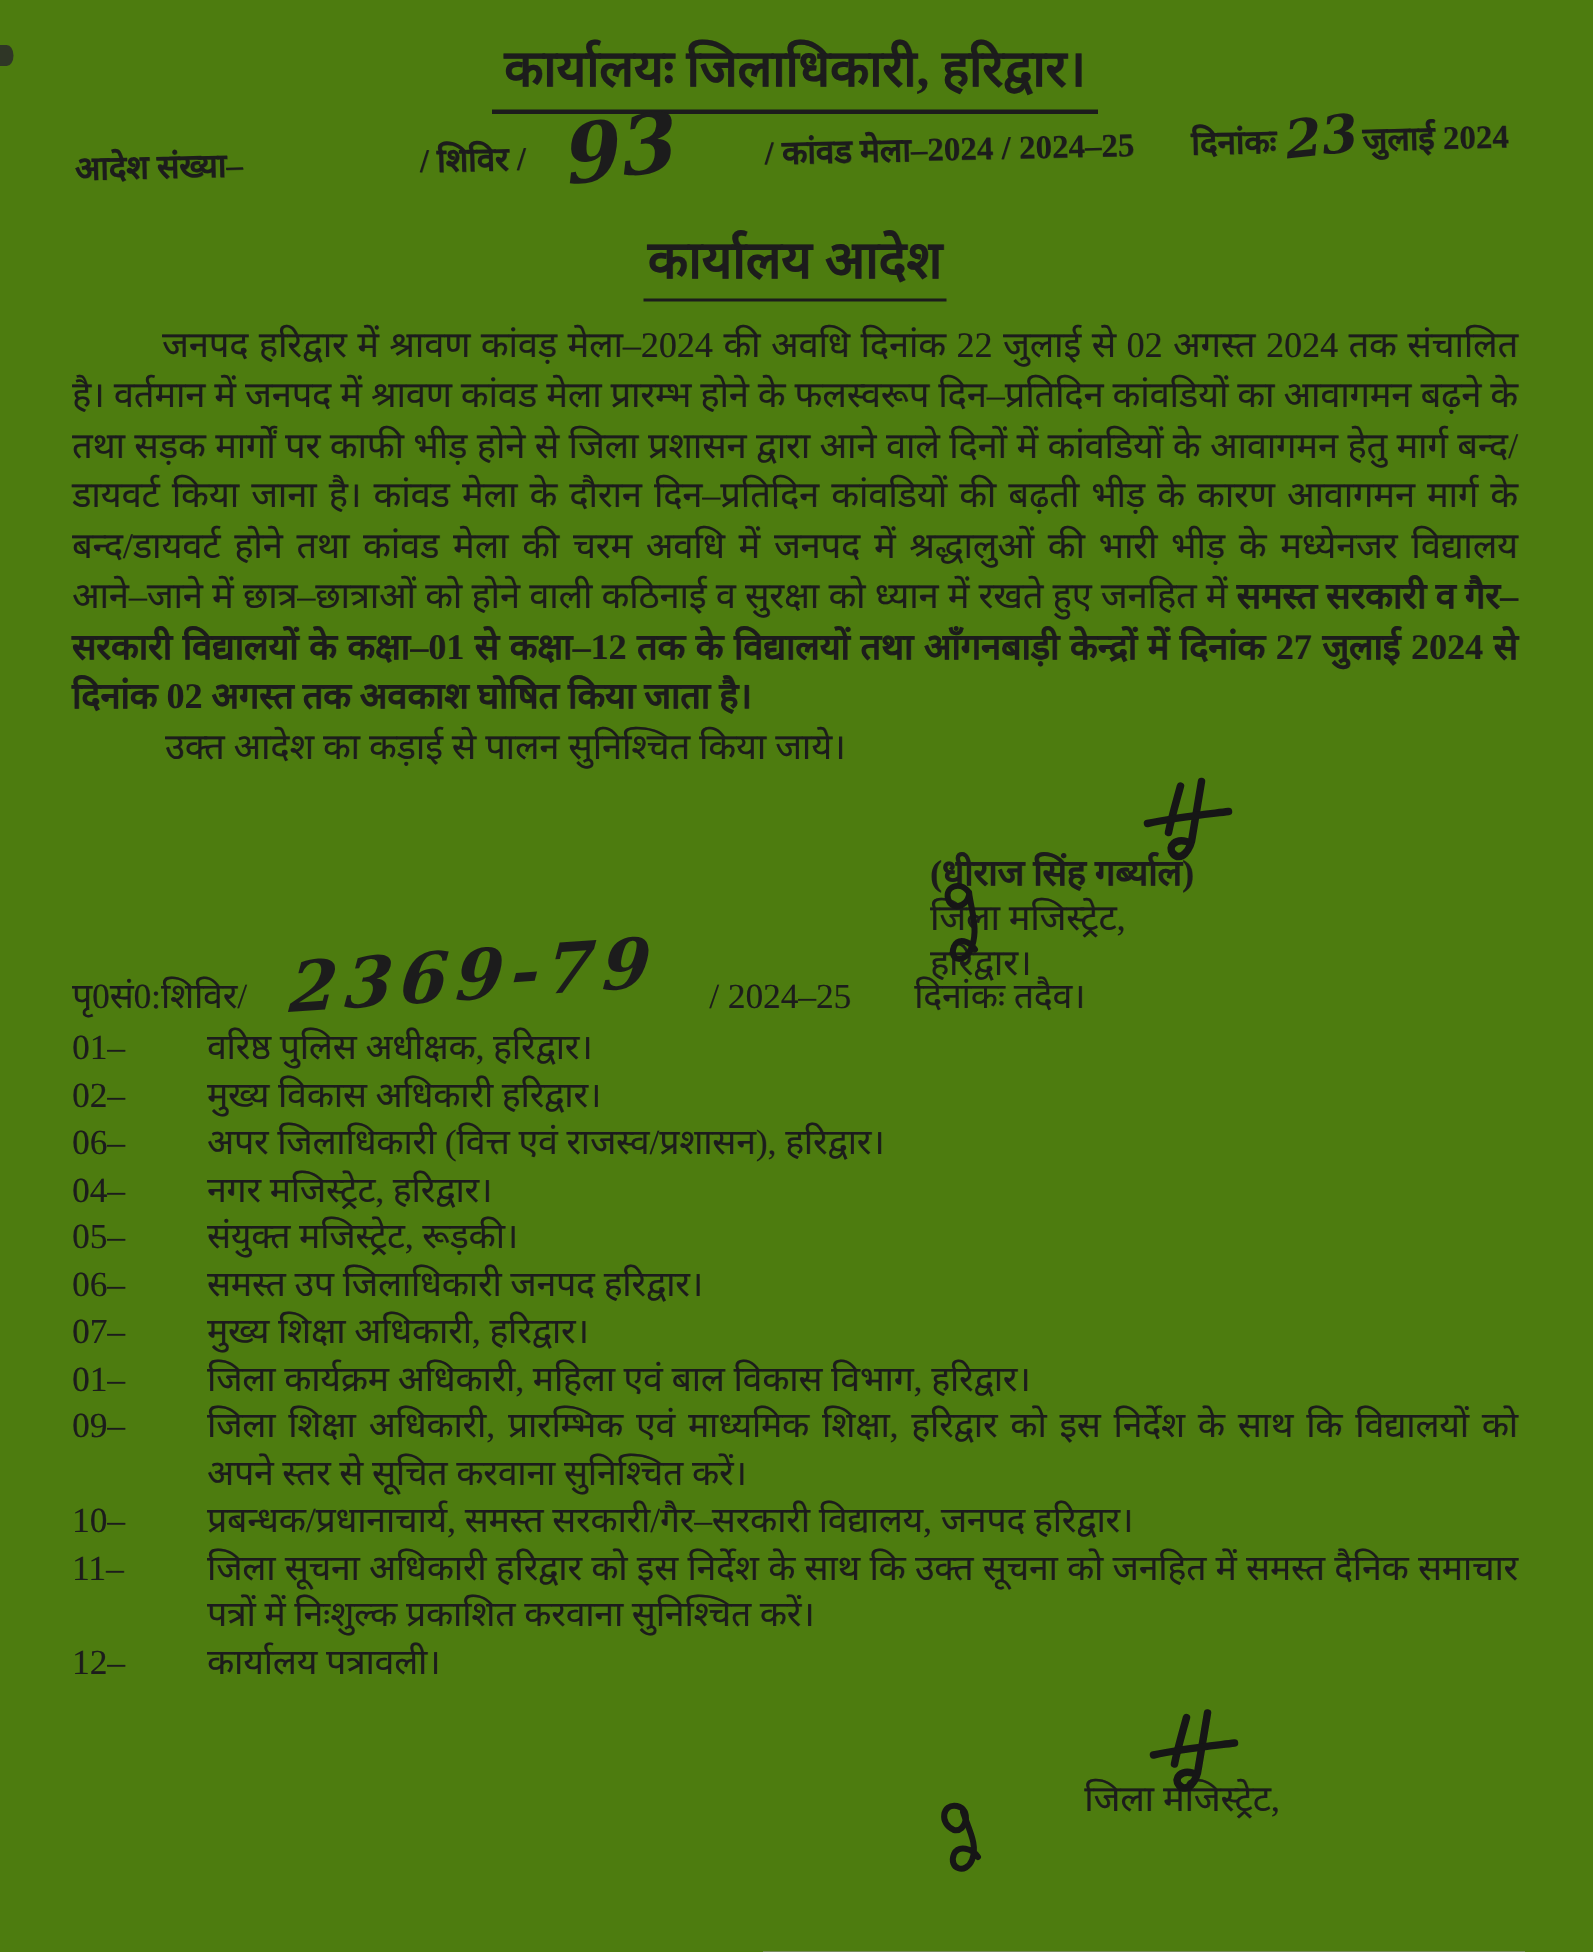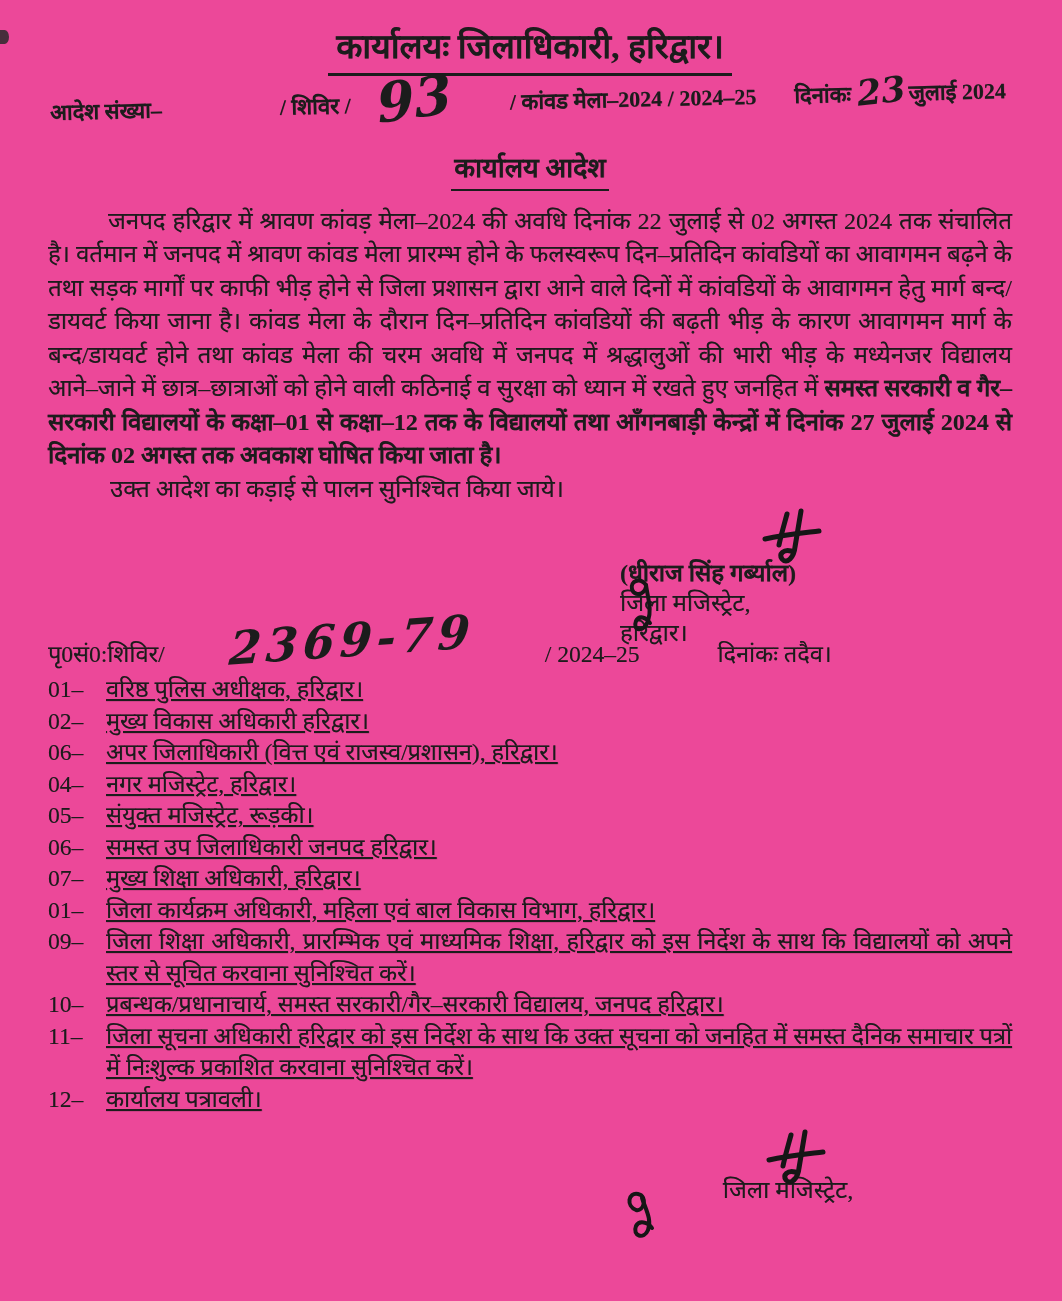--- a/index.html
+++ b/index.html
@@ -1,18 +1,18 @@
 <!DOCTYPE html>
 <html lang="hi"><head>
 <meta charset="utf-8">
 <style>
   html,body{margin:0;padding:0;background:#9a9a9a;}
   .page{
     width:1062px;height:1301px;box-sizing:border-box;position:relative;overflow:hidden;
-    margin:0 auto;background:#ec4899;color:#1c1c1c;
+    margin:0 auto;background:#4d7c0f;color:#1c1c1c;
     font-family:"Liberation Serif","DejaVu Serif",serif;
     padding:26px 50px 0 48px;
     text-shadow:0.3px 0.3px 0.4px rgba(25,25,25,0.45);
   }
   .center{text-align:center;}
   .doc-title{
     display:inline-block;font-size:34px;font-weight:bold;line-height:1.25;
     border-bottom:3px solid #1c1c1c;padding:0 8px 4px;
   }
   .order-row{
@@ -27,47 +27,47 @@
     font-size:54px;line-height:0.8;margin:0 58px 0 26px;position:relative;top:6px;
     display:inline-block;transform:rotate(-7deg) skewX(-4deg);
   }
   .date-label{margin-left:38px;}
   .hw-day{
     font-size:35px;line-height:0.8;margin:0 3px 0 6px;position:relative;top:2px;
     display:inline-block;transform:rotate(-5deg);
   }
   .subtitle-wrap{text-align:center;margin-top:6px;}
   .doc-subtitle{
-    display:inline-block;font-size:27px;font-weight:bold;
+    display:inline-block;font-size:35px;font-weight:bold;
     border-bottom:2.5px solid #1c1c1c;padding:0 3px 4px;
   }
   .body-para{
     margin:14px 0 0;font-size:24px;line-height:33.5px;text-align:justify;text-indent:60px;
   }
   .body-para b{font-weight:bold;}
   .closing-line{margin:0;font-size:24px;line-height:33.5px;text-indent:62px;}
   .sig-block{
     width:340px;margin:2px 52px 0 auto;
     font-size:24px;line-height:30px;position:relative;
   }
   .sig-mark{display:block;margin:0 auto -12px;}
   .initials-mark{position:absolute;left:6px;top:66px;}
   .sig-name{font-weight:bold;}
   .ref-row{
-    display:flex;align-items:baseline;margin-top:-18px;font-size:23.5px;white-space:nowrap;gap:36px;
+    display:flex;align-items:baseline;margin-top:-18px;font-size:23.5px;white-space:nowrap;
   }
   .hw-ref{
     font-size:46px;line-height:0.7;letter-spacing:5px;margin:0 34px 0 28px;
     position:relative;top:-6px;display:inline-block;transform:rotate(-4deg) skewX(-8deg);
   }
   .ref-date{margin-left:42px;text-align:right;}
   .copy-line{font-size:23.5px;margin-top:9px;}
   .recipients{margin-top:5px;}
-  .item{display:grid;grid-template-columns:58px 1fr;font-size:23.5px;line-height:31.5px;}
-  .item .txt{text-align:justify;text-decoration:underline;}
+  .item{display:grid;grid-template-columns:58px 1fr;font-size:23.5px;line-height:31.5px;gap:32px;}
+  .item .txt{text-align:justify;}
   .sig-block-bottom{
     width:300px;margin:14px 74px 0 auto;text-align:center;
     font-size:24px;line-height:31px;position:relative;
   }
   .sig-mark-b{display:block;margin:0 auto -16px;position:relative;left:6px;}
   .squiggle-mark{position:absolute;left:-18px;bottom:-40px;}
   .scan-artifact{
     position:absolute;left:0;top:30px;width:9px;height:14px;background:#2a2a2a;
     border-radius:0 60% 60% 0;opacity:.85;
   }

